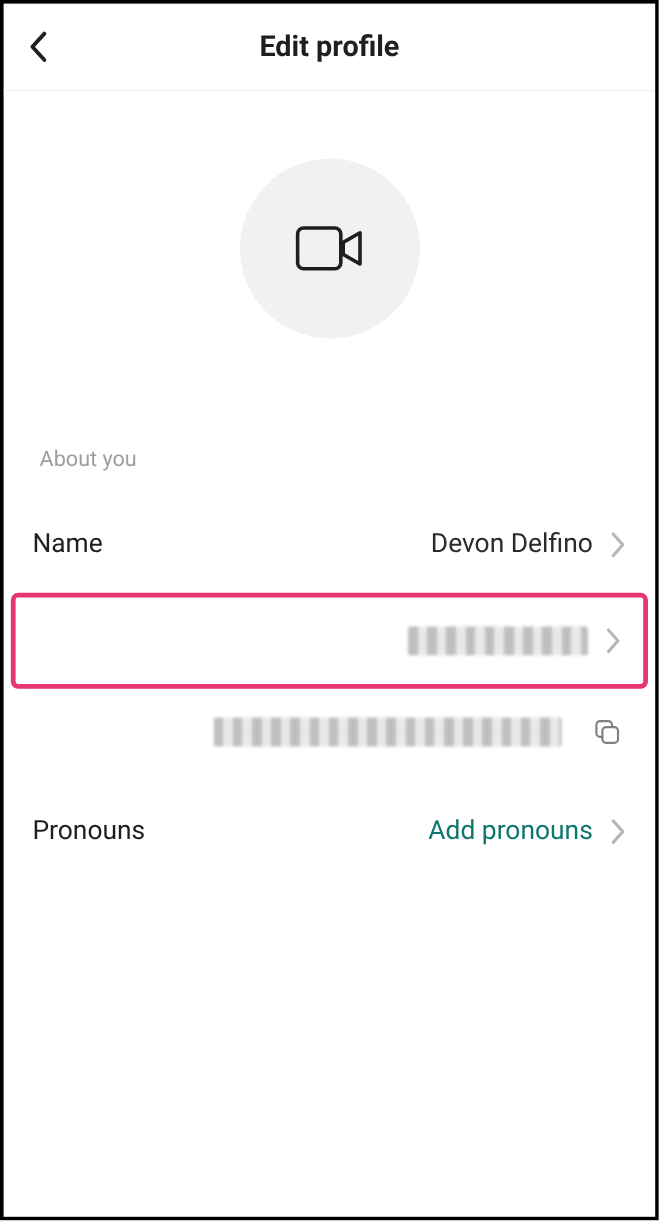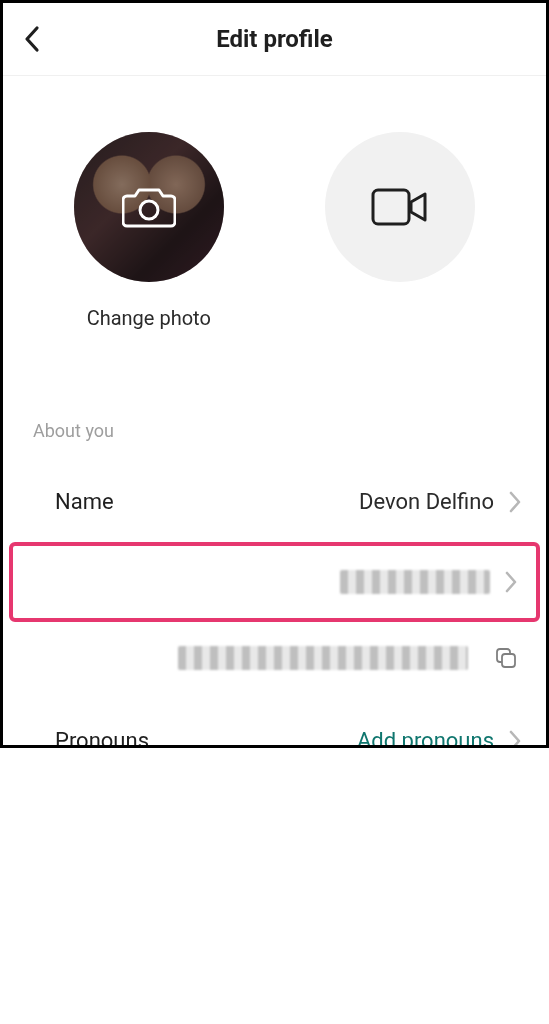--- a/index.html
+++ b/index.html
@@ -5,21 +5,21 @@
   * { box-sizing: border-box; }
   html, body {
     margin: 0;
     padding: 0;
     font-family: -apple-system, BlinkMacSystemFont, "Segoe UI", Roboto, Helvetica, Arial, sans-serif;
     background: #fff;
     color: #1f1f1f;
   }
   .frame {
     width: 549px;
-    height: 748px;
+    height: 1017px;
     margin: 0;
     border: 3px solid #000;
     background: #fff;
     position: relative;
     overflow: hidden;
   }
   .header {
     display: flex;
     align-items: center;
     padding: 22px 20px 22px 20px;
@@ -91,21 +91,20 @@
   }
   .row {
     display: flex;
     align-items: center;
     padding: 28px 24px;
     font-size: 22px;
   }
   .row-label {
     color: #1f1f1f;
     flex: 0 0 auto;
-    margin-left: 28px;
   }
   .row-spacer { flex: 1; }
   .row-value {
     color: #2b2b2b;
     padding-right: 14px;
   }
   .row-placeholder {
     color: #0f766e;
     padding-right: 14px;
   }
@@ -152,31 +151,20 @@
   <div class="header">
     <div class="back">
       <svg width="20" height="28" viewBox="0 0 20 28" fill="none">
         <path d="M14 3 L4 14 L14 25" stroke="#1f1f1f" stroke-width="3.2" stroke-linecap="round" stroke-linejoin="round"></path>
       </svg>
     </div>
     <div class="header-title">Edit profile</div>
   </div>
 
   <div class="media-row">
-    <div class="media-col">
-      <div class="circle photo-circle">
-        <div class="photo-overlay">
-          <svg width="54" height="44" viewBox="0 0 54 44" fill="none">
-            <path d="M5 11 h8 l4 -6 h20 l4 6 h8 a4 4 0 0 1 4 4 v22 a4 4 0 0 1 -4 4 H5 a4 4 0 0 1 -4 -4 V15 a4 4 0 0 1 4 -4 Z" stroke="#ffffff" stroke-width="3" fill="none" stroke-linejoin="round"></path>
-            <circle cx="27" cy="25" r="9" stroke="#ffffff" stroke-width="3" fill="none"></circle>
-          </svg>
-        </div>
-      </div>
-      <div class="media-label">Change photo</div>
-    </div>
 
     <div class="media-col">
       <div class="circle video-circle">
         <svg width="58" height="42" viewBox="0 0 58 42" fill="none">
           <rect x="2" y="4" width="36" height="34" rx="5" stroke="#1f1f1f" stroke-width="3" fill="none"></rect>
           <path d="M40 16 L54 8 V34 L40 26 Z" stroke="#1f1f1f" stroke-width="3" fill="none" stroke-linejoin="round"></path>
         </svg>
       </div>
     </div>
   </div>

